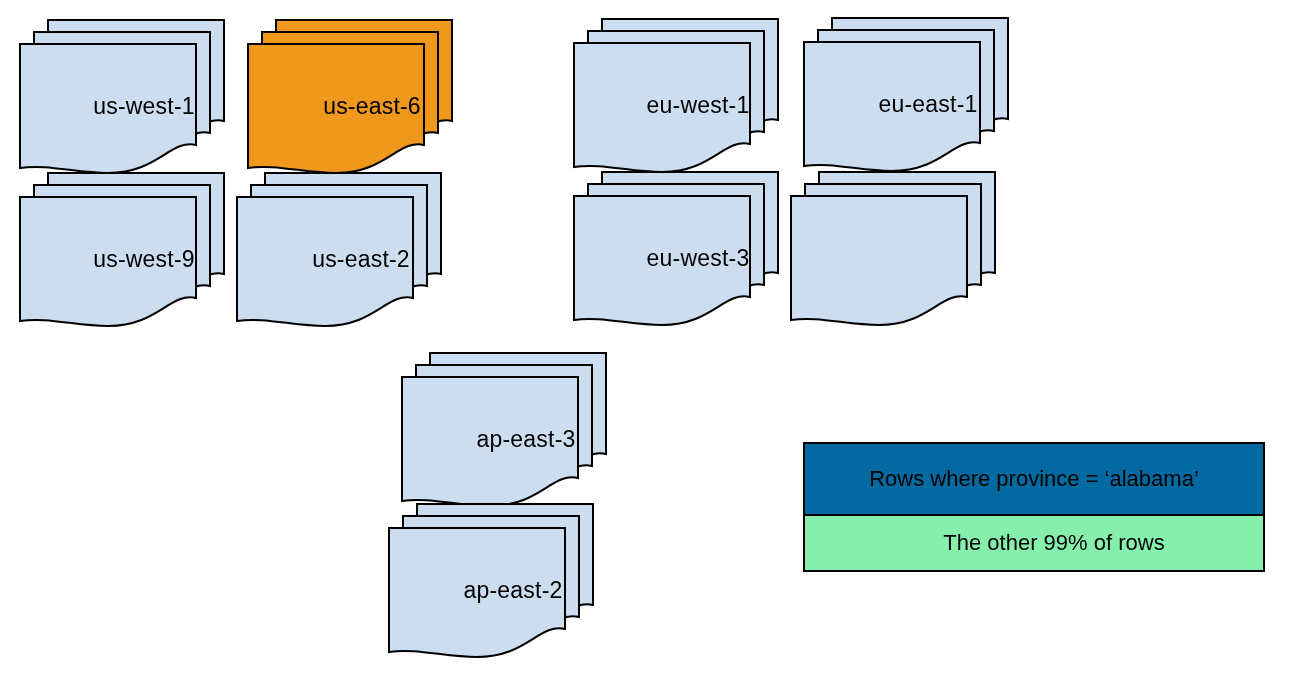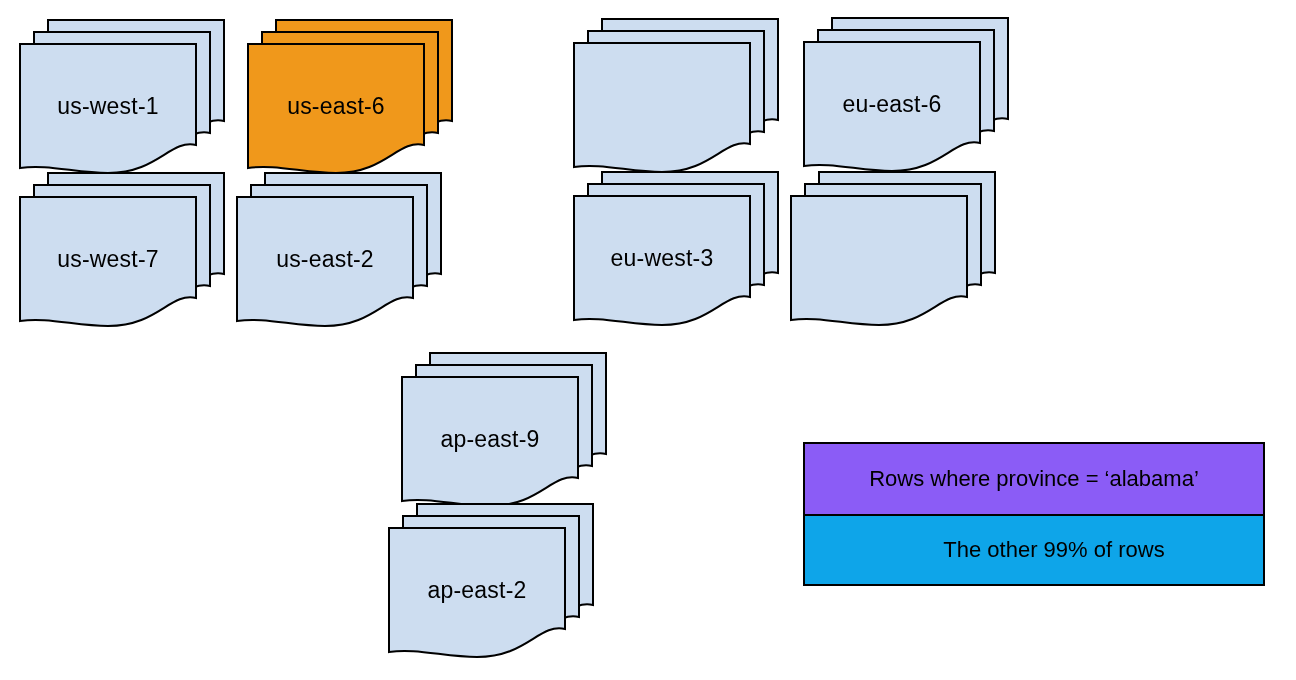--- a/index.html
+++ b/index.html
@@ -8,21 +8,21 @@
     background: #ffffff;
     font-family: "Liberation Sans", sans-serif;
     overflow: hidden;
   }
   .canvas { position: relative; width: 1296px; height: 680px; background: #ffffff; }
   .stack { position: absolute; width: 210px; height: 160px; }
   .stack svg { position: absolute; left: 0; top: 0; overflow: visible; }
   .stack .label {
     position: absolute; left: 2px; top: 26px; width: 176px; height: 124px;
     display: flex; align-items: center; justify-content: center;
-    font-size: 23px; color: #000000; letter-spacing: 0.2px;
+    font-size: 23px; color: #000000; letter-spacing: 0.2px; padding-left: 36px;
   }
   .legend {
     position: absolute;
     border: 2px solid #000000;
     box-sizing: border-box;
   }
   .legend-row {
     box-sizing: border-box;
     display: flex; align-items: center; justify-content: center;
     font-size: 22px; color: #000000;
@@ -49,36 +49,37 @@
           <path d="M 2,26 h 176 v 101 c -26,-6 -38,28 -88,28 c -32,0 -60,-9 -88,-5 z" fill="#f0981b" stroke="#000000" stroke-width="2"></path>
         </svg>
         <div class="label">us-east-6</div>
       </div>
       <div class="stack" style="left: 572px; top: 17px;">
         <svg width="210" height="160">
           <path d="M 30,2 h 176 v 101 c -26,-6 -38,28 -88,28 c -32,0 -60,-9 -88,-5 z" fill="#cdddf0" stroke="#000000" stroke-width="2"></path>
           <path d="M 16,14 h 176 v 101 c -26,-6 -38,28 -88,28 c -32,0 -60,-9 -88,-5 z" fill="#cdddf0" stroke="#000000" stroke-width="2"></path>
           <path d="M 2,26 h 176 v 101 c -26,-6 -38,28 -88,28 c -32,0 -60,-9 -88,-5 z" fill="#cdddf0" stroke="#000000" stroke-width="2"></path>
         </svg>
+        <div class="label">eu-west-1</div>
       </div>
       <div class="stack" style="left: 802px; top: 16px;">
         <svg width="210" height="160">
           <path d="M 30,2 h 176 v 101 c -26,-6 -38,28 -88,28 c -32,0 -60,-9 -88,-5 z" fill="#cdddf0" stroke="#000000" stroke-width="2"></path>
           <path d="M 16,14 h 176 v 101 c -26,-6 -38,28 -88,28 c -32,0 -60,-9 -88,-5 z" fill="#cdddf0" stroke="#000000" stroke-width="2"></path>
           <path d="M 2,26 h 176 v 101 c -26,-6 -38,28 -88,28 c -32,0 -60,-9 -88,-5 z" fill="#cdddf0" stroke="#000000" stroke-width="2"></path>
         </svg>
-        <div class="label">eu-east-6</div>
+        <div class="label">eu-east-1</div>
       </div>
       <div class="stack" style="left: 18px; top: 171px;">
         <svg width="210" height="160">
           <path d="M 30,2 h 176 v 101 c -26,-6 -38,28 -88,28 c -32,0 -60,-9 -88,-5 z" fill="#cdddf0" stroke="#000000" stroke-width="2"></path>
           <path d="M 16,14 h 176 v 101 c -26,-6 -38,28 -88,28 c -32,0 -60,-9 -88,-5 z" fill="#cdddf0" stroke="#000000" stroke-width="2"></path>
           <path d="M 2,26 h 176 v 101 c -26,-6 -38,28 -88,28 c -32,0 -60,-9 -88,-5 z" fill="#cdddf0" stroke="#000000" stroke-width="2"></path>
         </svg>
-        <div class="label">us-west-7</div>
+        <div class="label">us-west-9</div>
       </div>
       <div class="stack" style="left: 235px; top: 171px;">
         <svg width="210" height="160">
           <path d="M 30,2 h 176 v 101 c -26,-6 -38,28 -88,28 c -32,0 -60,-9 -88,-5 z" fill="#cdddf0" stroke="#000000" stroke-width="2"></path>
           <path d="M 16,14 h 176 v 101 c -26,-6 -38,28 -88,28 c -32,0 -60,-9 -88,-5 z" fill="#cdddf0" stroke="#000000" stroke-width="2"></path>
           <path d="M 2,26 h 176 v 101 c -26,-6 -38,28 -88,28 c -32,0 -60,-9 -88,-5 z" fill="#cdddf0" stroke="#000000" stroke-width="2"></path>
         </svg>
         <div class="label">us-east-2</div>
       </div>
       <div class="stack" style="left: 572px; top: 170px;">
@@ -95,33 +96,33 @@
           <path d="M 16,14 h 176 v 101 c -26,-6 -38,28 -88,28 c -32,0 -60,-9 -88,-5 z" fill="#cdddf0" stroke="#000000" stroke-width="2"></path>
           <path d="M 2,26 h 176 v 101 c -26,-6 -38,28 -88,28 c -32,0 -60,-9 -88,-5 z" fill="#cdddf0" stroke="#000000" stroke-width="2"></path>
         </svg>
       </div>
       <div class="stack" style="left: 400px; top: 351px;">
         <svg width="210" height="160">
           <path d="M 30,2 h 176 v 101 c -26,-6 -38,28 -88,28 c -32,0 -60,-9 -88,-5 z" fill="#cdddf0" stroke="#000000" stroke-width="2"></path>
           <path d="M 16,14 h 176 v 101 c -26,-6 -38,28 -88,28 c -32,0 -60,-9 -88,-5 z" fill="#cdddf0" stroke="#000000" stroke-width="2"></path>
           <path d="M 2,26 h 176 v 101 c -26,-6 -38,28 -88,28 c -32,0 -60,-9 -88,-5 z" fill="#cdddf0" stroke="#000000" stroke-width="2"></path>
         </svg>
-        <div class="label">ap-east-9</div>
+        <div class="label">ap-east-3</div>
       </div>
       <div class="stack" style="left: 387px; top: 502px;">
         <svg width="210" height="160">
           <path d="M 30,2 h 176 v 101 c -26,-6 -38,28 -88,28 c -32,0 -60,-9 -88,-5 z" fill="#cdddf0" stroke="#000000" stroke-width="2"></path>
           <path d="M 16,14 h 176 v 101 c -26,-6 -38,28 -88,28 c -32,0 -60,-9 -88,-5 z" fill="#cdddf0" stroke="#000000" stroke-width="2"></path>
           <path d="M 2,26 h 176 v 101 c -26,-6 -38,28 -88,28 c -32,0 -60,-9 -88,-5 z" fill="#cdddf0" stroke="#000000" stroke-width="2"></path>
         </svg>
         <div class="label">ap-east-2</div>
       </div>
     </div>
 
   <div id="legend" class="legend" style="left: 803px; top: 442px; width: 462px;">
-    <div class="legend-row" id="legend-row-0" style="height: 70px; background: #8b5cf6;">
+    <div class="legend-row" id="legend-row-0" style="height: 70px; background: #0369a1;">
       <span>Rows where province = ‘alabama’</span>
     </div>
-    <div class="legend-row" id="legend-row-1" style="height: 70px; background: #0ea5e9; padding-left: 40px;">
+    <div class="legend-row" id="legend-row-1" style="height: 56px; background: #86efac; padding-left: 40px;">
       <span>The other 99% of rows</span>
     </div>
   </div>
 </div>
 
 </body></html>

